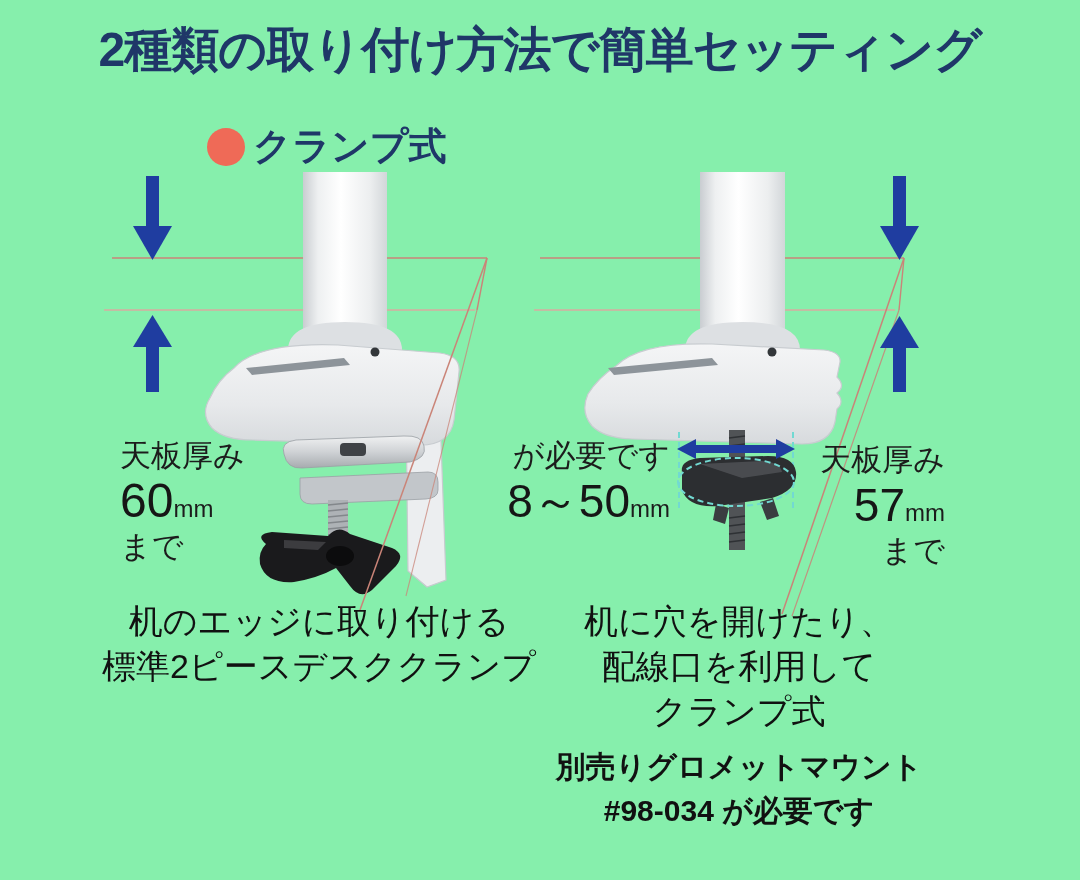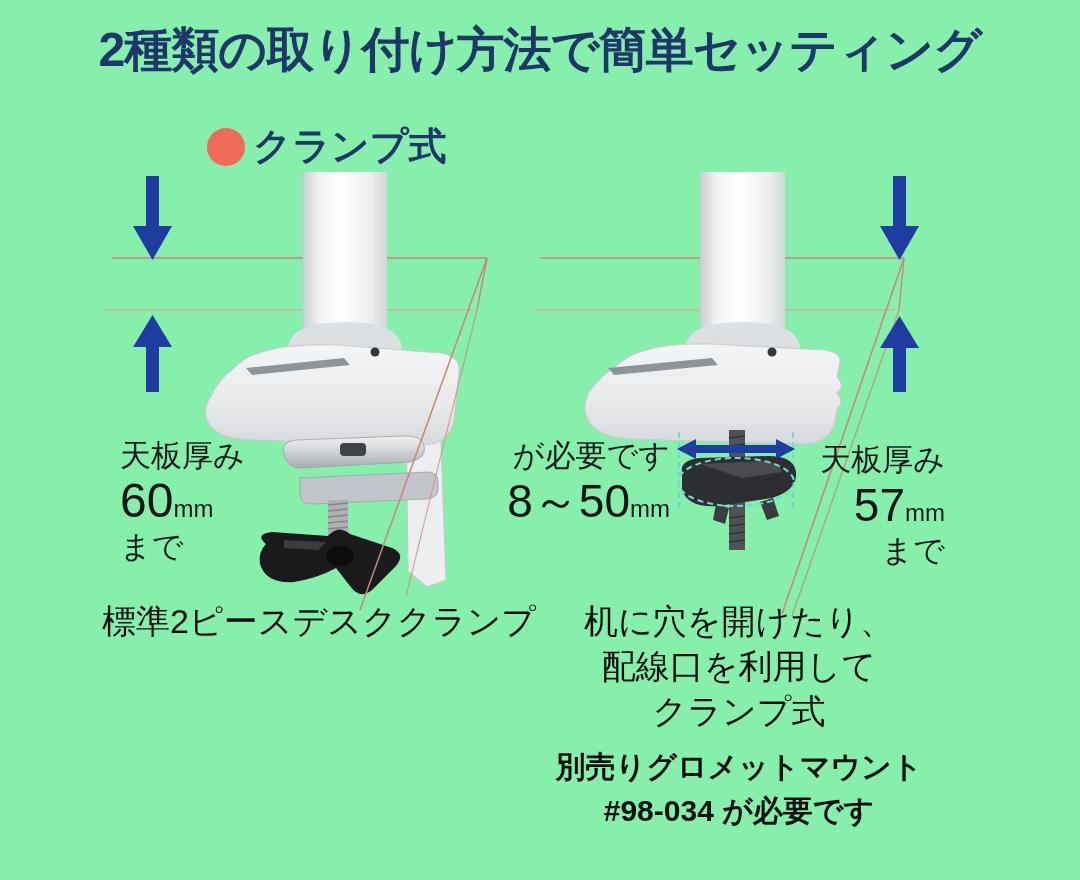--- a/index.html
+++ b/index.html
@@ -193,20 +193,21 @@
     <div><span class="m-value">8～50</span><span class="m-unit">mm</span></div>
   </div>
 
   <div id="grommet-thickness" class="abs measure">
     <div class="m-label">天板厚み</div>
     <div><span class="m-value">57</span><span class="m-unit">mm</span></div>
     <div class="m-suffix">まで</div>
   </div>
 
   <div id="clamp-caption" class="abs caption">
+    <div>机のエッジに取り付ける</div>
     <div>標準2ピースデスククランプ</div>
   </div>
 
   <div id="grommet-caption" class="abs caption">
     <div>机に穴を開けたり、</div>
     <div>配線口を利用して</div>
     <div>クランプ式</div>
   </div>
 
   <div id="grommet-note" class="abs">

